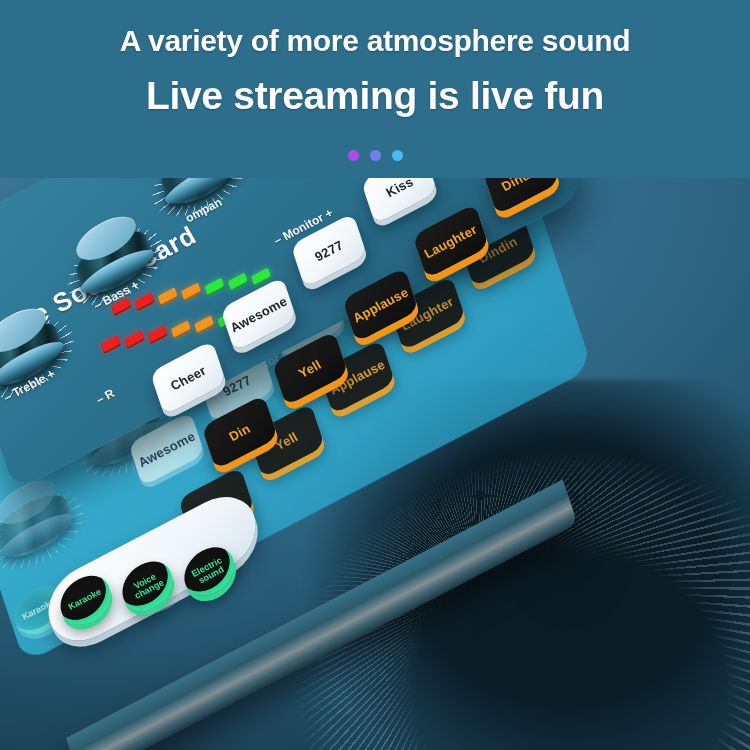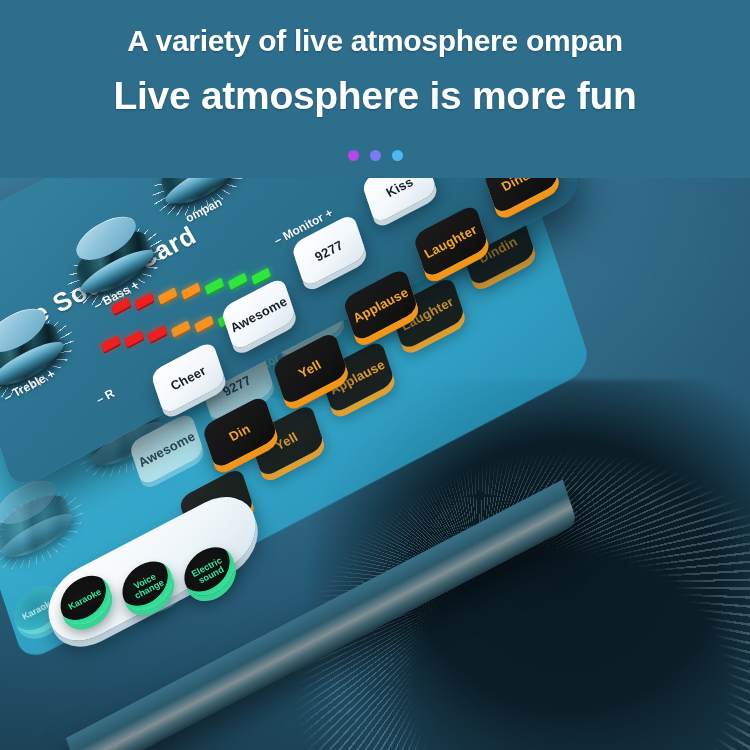--- a/index.html
+++ b/index.html
@@ -250,22 +250,22 @@
   .led.r { background:#ef1f1f; box-shadow:0 2px 0 #a01111, 0 0 8px rgba(255,60,40,.6); }
   .led.o { background:#f59321; box-shadow:0 2px 0 #a85f10, 0 0 8px rgba(255,160,40,.55); }
   .led.g { background:#2ee63c; box-shadow:0 2px 0 #18a024, 0 0 8px rgba(60,255,90,.5); }
 </style>
 </head>
 <body>
 
 <div id="stage">
 
   <div id="header">
-    <div class="hdr-line1">A variety of live atmosphere ompan</div>
-    <div class="hdr-line2">Live atmosphere is more fun</div>
+    <div class="hdr-line1">A variety of more atmosphere sound</div>
+    <div class="hdr-line2">Live streaming is live fun</div>
     <div id="dots">
       <i style="background: rgb(178, 73, 232);"></i>
       <i style="background: rgb(123, 123, 240);"></i>
       <i style="background: rgb(79, 184, 240);"></i>
     </div>
   </div>
 
   <div id="photo">
     <div class="bg-dark2"></div>
     <div class="ribs-left"></div>

